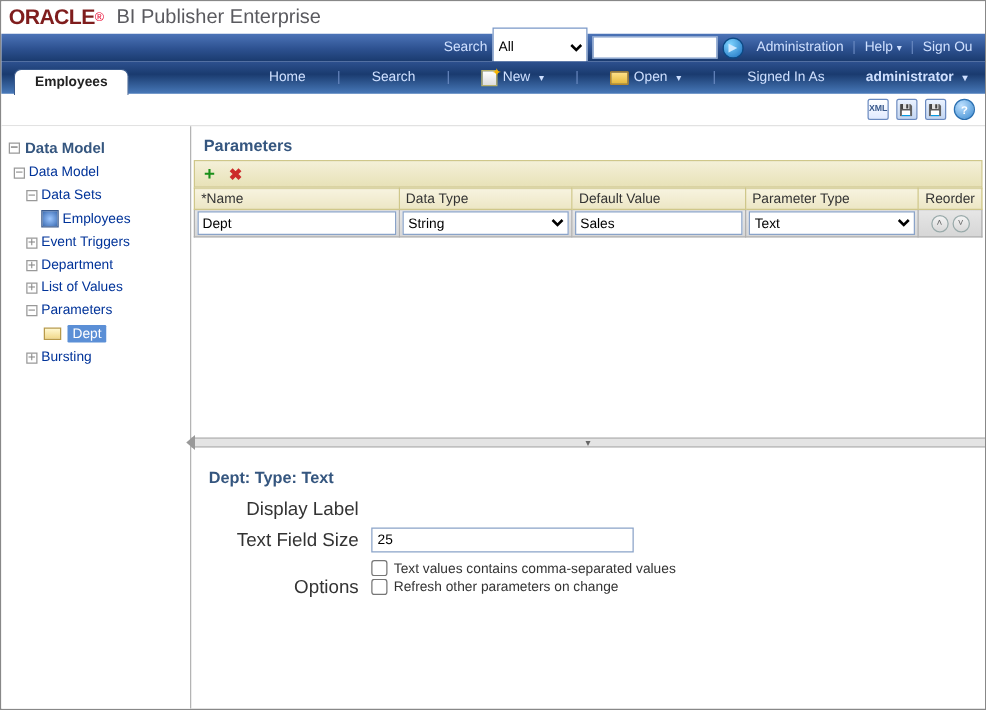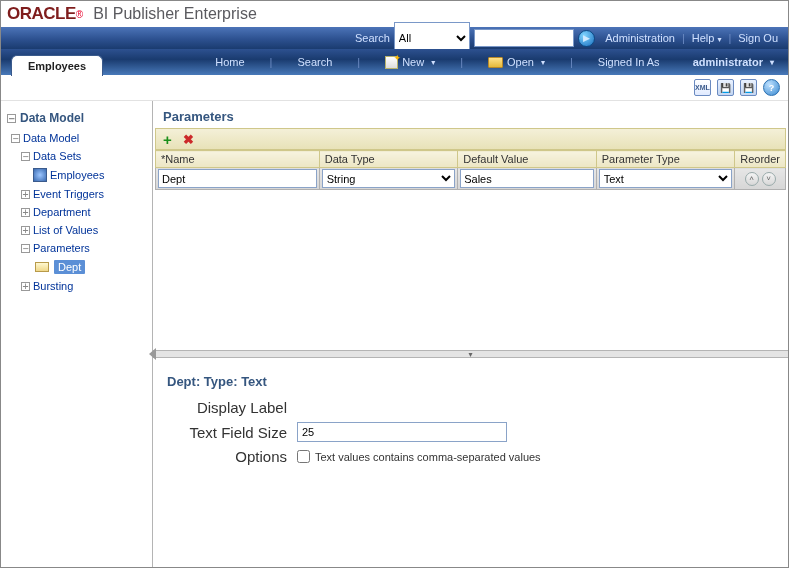--- a/index.html
+++ b/index.html
@@ -221,17 +221,21 @@
         <div class="form-label">Text Field Size</div>
         <input class="form-input" value="25" style="">
       </div>
       <div class="form-row" style="align-items:flex-end">
         <div class="form-label">Options</div>
         <div>
           <label class="checkbox-row">
               <input type="checkbox" style="">
               <span>Text values contains comma-separated values</span>
             </label>
+          <label class="checkbox-row">
+              <input type="checkbox" style="">
+              <span>Refresh other parameters on change</span>
+            </label>
         </div>
       </div>
     </div>
   </div>
 </div>
 
 </body></html>

